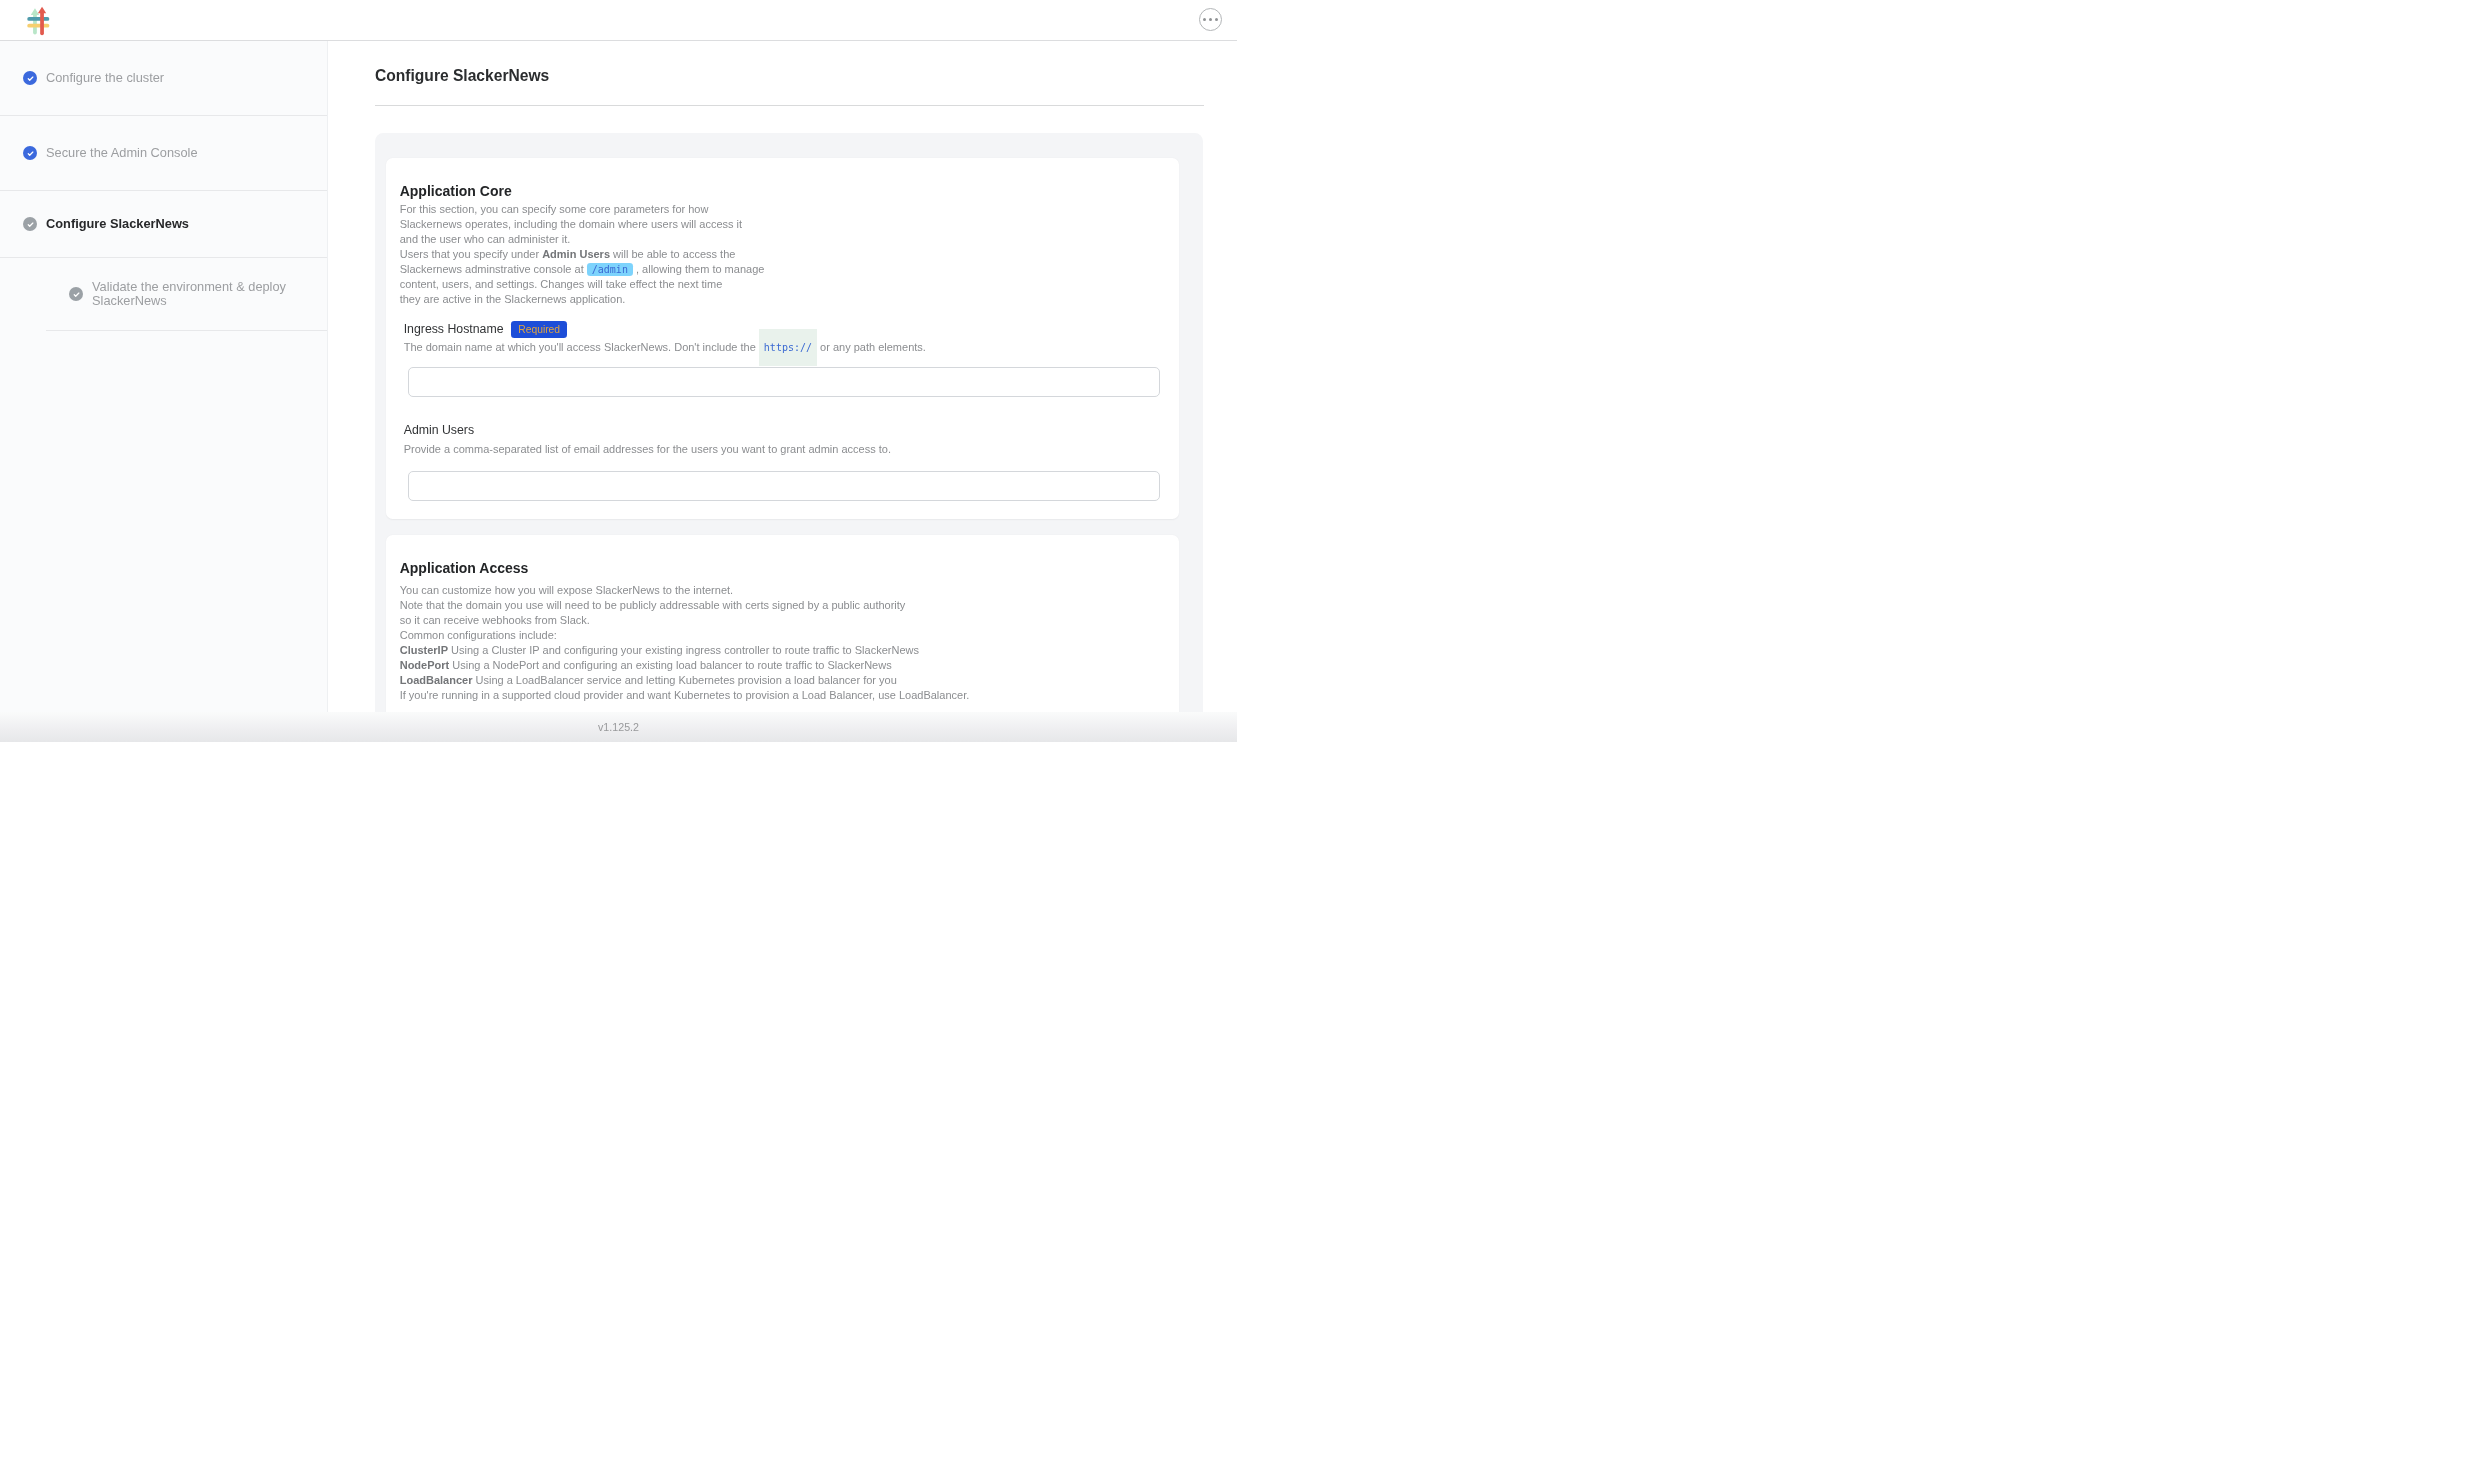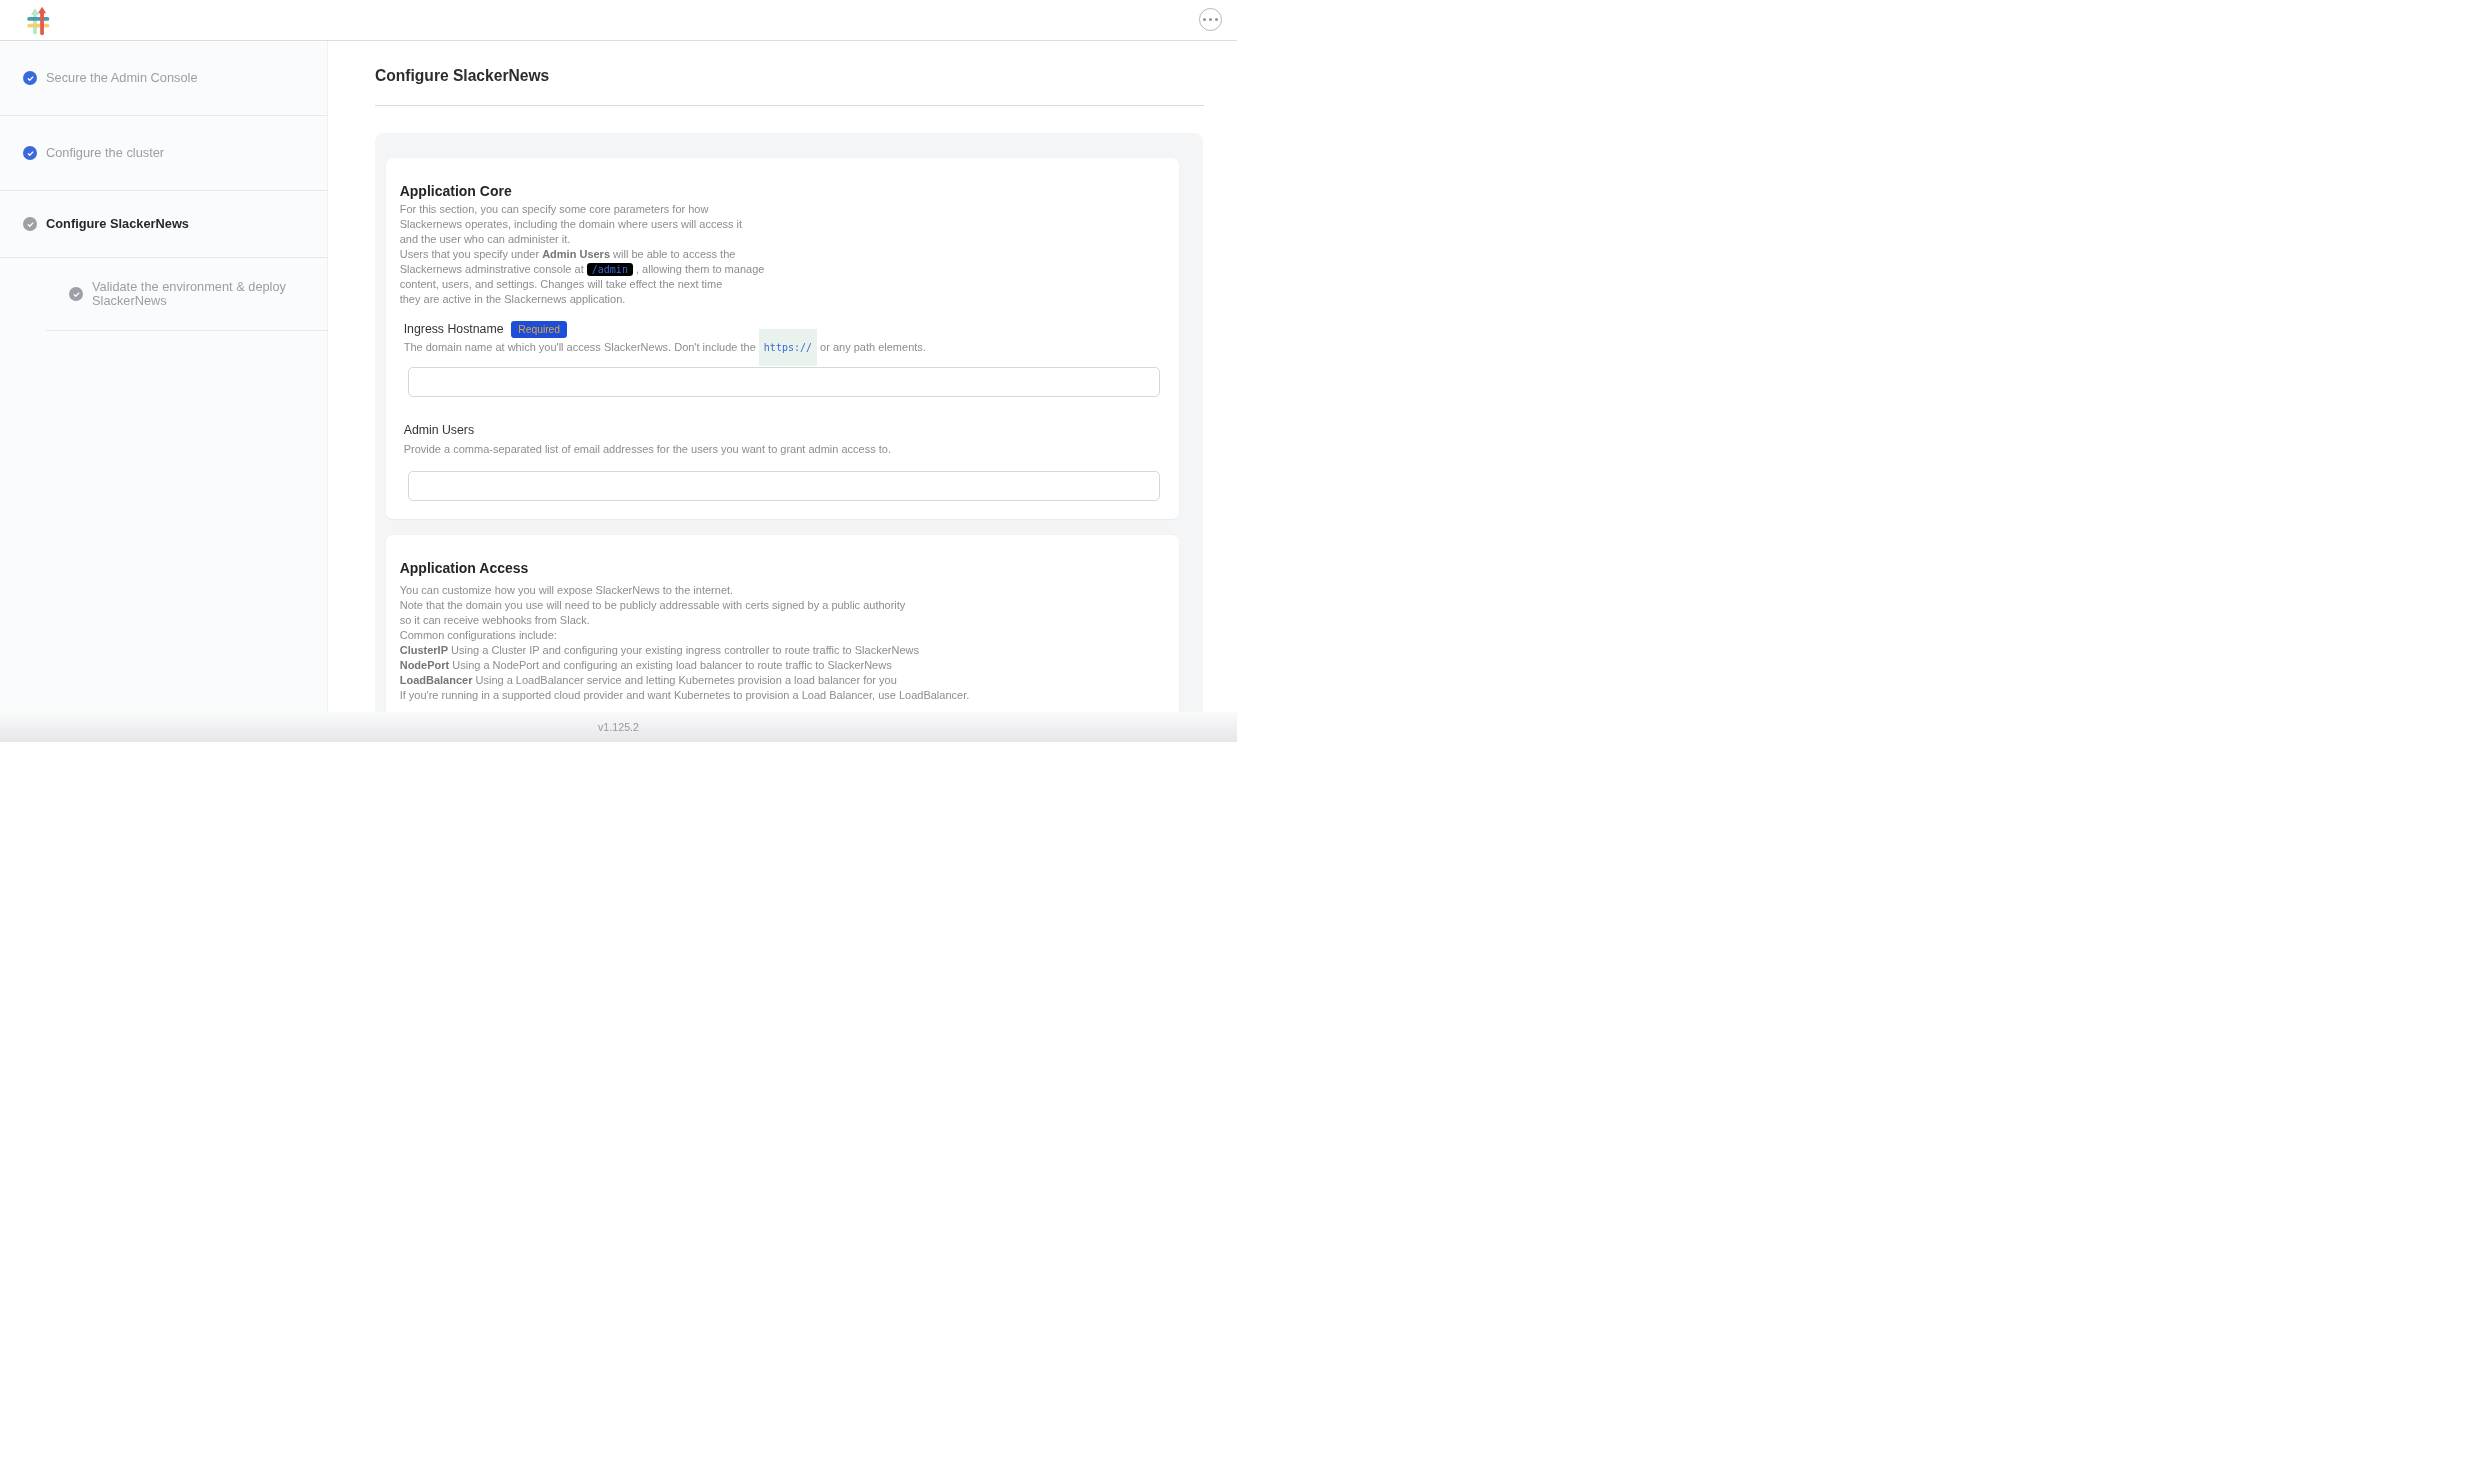--- a/index.html
+++ b/index.html
@@ -71,21 +71,21 @@
   .card2{ top:402px; height:354px; }
   .card-heading{
     position:absolute; left:14px; top:16.5px;
     font-size:14px; font-weight:700; color:#232527;margin-top:8px;
   }
   .para{ position:absolute; left:14px; font-size:11px; color:#8b8d90; }
   .para .line{ height:15px; line-height:15px; white-space:nowrap; }
   .para .b{ font-weight:700; color:#737578; }
   .seg-c, .para .c{
     font-family:"DejaVu Sans Mono", monospace; font-size:10px;
-    color:#3a69d2; background:#000000; border-radius:3.3px; padding:0.8px 5px;
+    color:#3a69d2; background:#7dd3fc; border-radius:3.3px; padding:0.8px 5px;
   }
   .card1 .para{ top:44px; }
   .card2 .para{ top:48px; }
 
   .field-label-row{
     position:absolute; left:18px; display:flex; align-items:center; gap:7.4px;
   }
   .field-label{ font-size:12.3px; font-weight:500; color:#313335; }
   .req-badge{
     font-size:10.3px; color:#dfa440; background:#1d4ed8;
@@ -137,36 +137,36 @@
     <span class="dots">
         <i></i>
         <i></i>
         <i></i>
       </span>
   </div>
 </div>
 
 <div class="sidebar">
 
+  <div class="step step-2">
+    <span class="check blue">
+      <svg width="9" height="9" viewBox="0 0 16 16">
+          <path d="M4 8.5l2.6 2.6L12.2 5.4" stroke="#fff" stroke-width="2.2" fill="none" stroke-linecap="round" stroke-linejoin="round"></path>
+        </svg>
+    </span>
+    <span class="step-label">Configure the cluster</span>
+  </div>
+
   <div class="step step-1">
     <span class="check blue">
       <svg width="9" height="9" viewBox="0 0 16 16">
           <path d="M4 8.5l2.6 2.6L12.2 5.4" stroke="#fff" stroke-width="2.2" fill="none" stroke-linecap="round" stroke-linejoin="round"></path>
         </svg>
     </span>
     <span class="step-label">Secure the Admin Console</span>
-  </div>
-
-  <div class="step step-2">
-    <span class="check blue">
-      <svg width="9" height="9" viewBox="0 0 16 16">
-          <path d="M4 8.5l2.6 2.6L12.2 5.4" stroke="#fff" stroke-width="2.2" fill="none" stroke-linecap="round" stroke-linejoin="round"></path>
-        </svg>
-    </span>
-    <span class="step-label">Configure the cluster</span>
   </div>
 
   <div class="step step-3 active">
     <span class="check gray">
       <svg width="9" height="9" viewBox="0 0 16 16">
           <path d="M4 8.5l2.6 2.6L12.2 5.4" stroke="#fff" stroke-width="2.2" fill="none" stroke-linecap="round" stroke-linejoin="round"></path>
         </svg>
     </span>
     <span class="step-label">Configure SlackerNews</span>
   </div>

